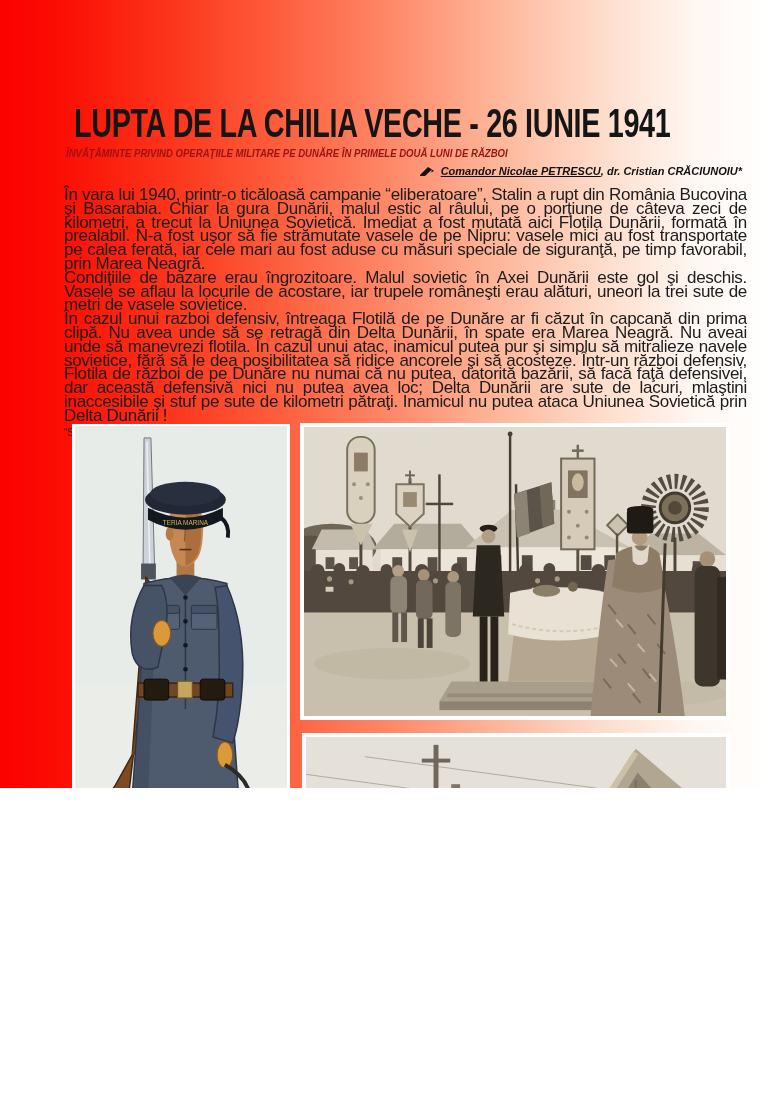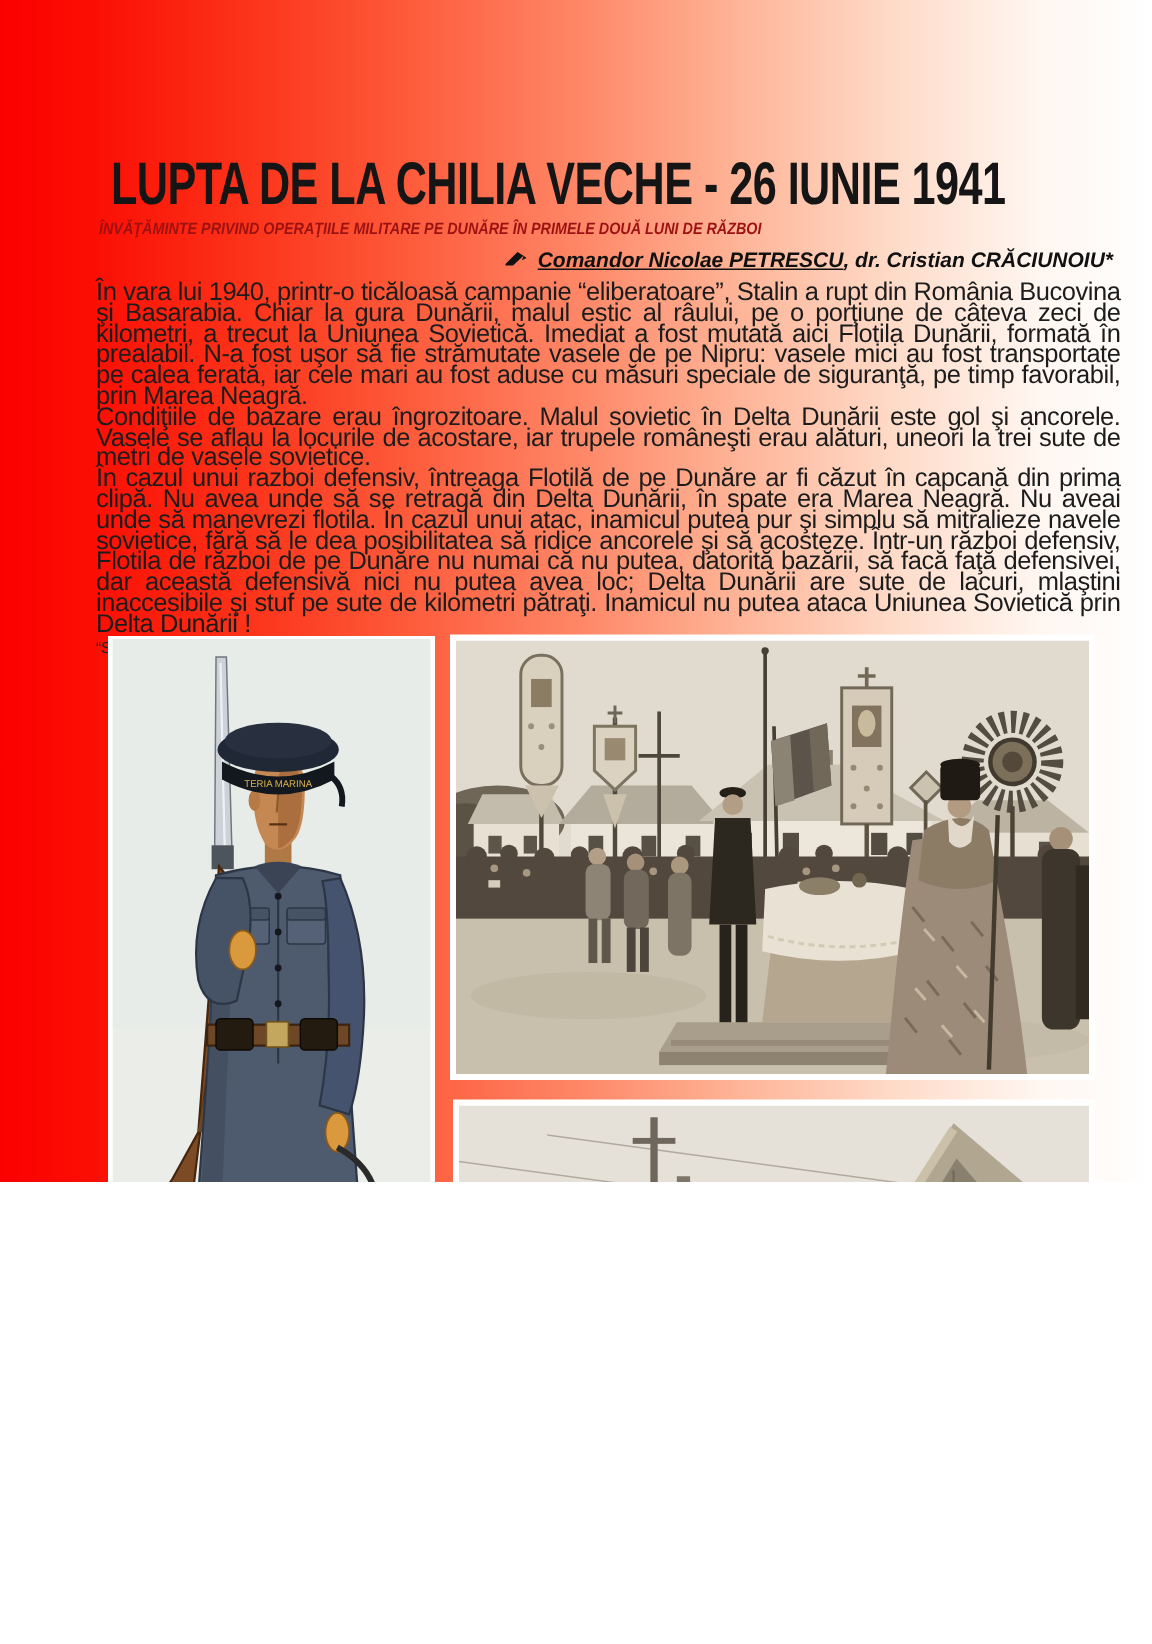--- a/index.html
+++ b/index.html
@@ -19,22 +19,22 @@
     white-space:nowrap;letter-spacing:-0.5px;
     transform:scaleX(0.72);transform-origin:0 50%;
   }
   .subtitle{
     position:absolute;left:66px;top:147px;margin:0;
     font-size:11px;font-weight:bold;font-style:italic;color:#9c1212;
     white-space:nowrap;transform:scaleX(0.87);transform-origin:0 50%;
   }
   .byline{
     position:absolute;right:26px;top:165px;
-    font-size:14px;font-weight:bold;font-style:italic;color:#111;
-    display:flex;align-items:flex-start;gap:6px;white-space:nowrap;
+    font-size:11px;font-weight:bold;font-style:italic;color:#111;
+    display:flex;align-items:flex-end;gap:6px;white-space:nowrap;
   }
   .byline .pen{width:16px;height:11px;display:inline-block;}
   .byline .u{text-decoration:underline;}
   .article{
     position:absolute;left:64px;top:188px;width:683px;
   }
   .lead{
     margin:0 0 7px 0;
     font-size:12px;font-weight:bold;font-style:italic;
     letter-spacing:-0.5px;line-height:17.5px;color:#141414;
@@ -95,21 +95,21 @@
       <svg viewBox="0 0 16 11" width="16" height="11">
         <path d="M1,9 L9,1 L13,3.5 L6,10 L1,10 Z" fill="#111"></path>
         <path d="M13,3.5 L15,5 L12,6.5 Z" fill="#111"></path>
       </svg>
     </span>
     <span><span class="u">Comandor Nicolae PETRESCU</span><span>, dr. Cristian CRĂCIUNOIU*</span></span>
   </div>
 
   <div class="article">
     <p class="body-par">În vara lui 1940, printr-o ticăloasă campanie “eliberatoare”, Stalin a rupt din România Bucovina şi Basarabia. Chiar la gura Dunării, malul estic al râului, pe o porţiune de câteva zeci de kilometri, a trecut la Uniunea Sovietică. Imediat a fost mutată aici Flotila Dunării, formată în prealabil. N-a fost uşor să fie strămutate vasele de pe Nipru: vasele mici au fost transportate pe calea ferată, iar cele mari au fost aduse cu măsuri speciale de siguranţă, pe timp favorabil, prin Marea Neagră.</p>
-    <p class="body-par">Condiţiile de bazare erau îngrozitoare. Malul sovietic în Delta Dunării este gol şi ancorele. Vasele se aflau la locurile de acostare, iar trupele româneşti erau alături, uneori la trei sute de metri de vasele sovietice.</p>
+    <p class="body-par">Condiţiile de bazare erau îngrozitoare. Malul sovietic în Axei Dunării este gol şi deschis. Vasele se aflau la locurile de acostare, iar trupele româneşti erau alături, uneori la trei sute de metri de vasele sovietice.</p>
     <p class="body-par">În cazul unui razboi defensiv, întreaga Flotilă de pe Dunăre ar fi căzut în capcană din prima clipă. Nu avea unde să se retragă din Delta Dunării, în spate era Marea Neagră. Nu aveai unde să manevrezi flotila. În cazul unui atac, inamicul putea pur şi simplu să mitralieze navele sovietice, fără să le dea posibilitatea să ridice ancorele şi să acosteze. Într-un război defensiv, Flotila de război de pe Dunăre nu numai că nu putea, datorită bazării, să facă faţă defensivei, dar această defensivă nici nu putea avea loc; Delta Dunării are sute de lacuri, mlaştini inaccesibile şi stuf pe sute de kilometri pătraţi. Inamicul nu putea ataca Uniunea Sovietică prin Delta Dunării !</p>
     <p class="quote-attr">“Spărgătorul de gheaţă” - Victor SUVOROV</p>
   </div>
 
   <div class="illustration">
     <svg viewBox="0 0 215 596" preserveAspectRatio="none">
       <rect width="215" height="596" fill="#ebeee8"></rect>
       <rect width="215" height="260" fill="#e7ece9"></rect>
       <path d="M0,468 Q70,456 215,462" stroke="#dcd2c2" stroke-width="2" fill="none" opacity="0.7"></path>
       <path d="M0,492 Q90,482 215,488" stroke="#e0d8ca" stroke-width="2" fill="none" opacity="0.6"></path>

